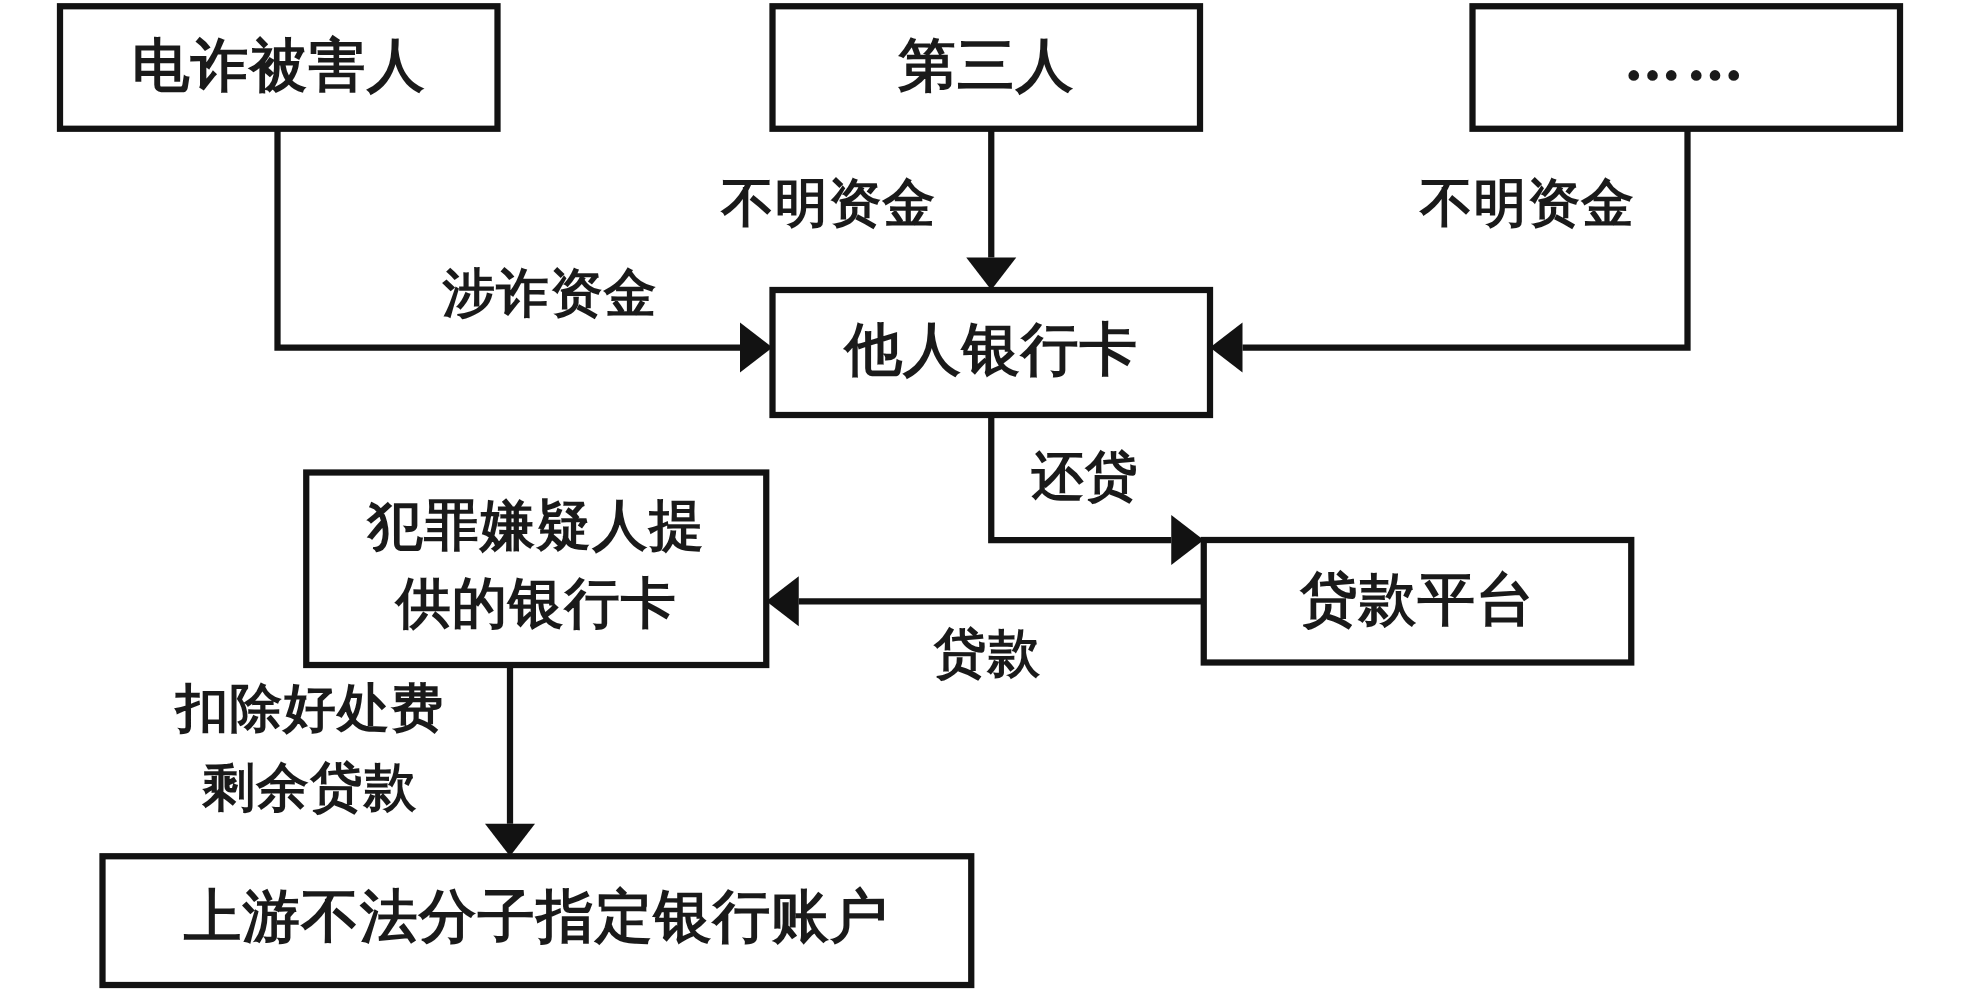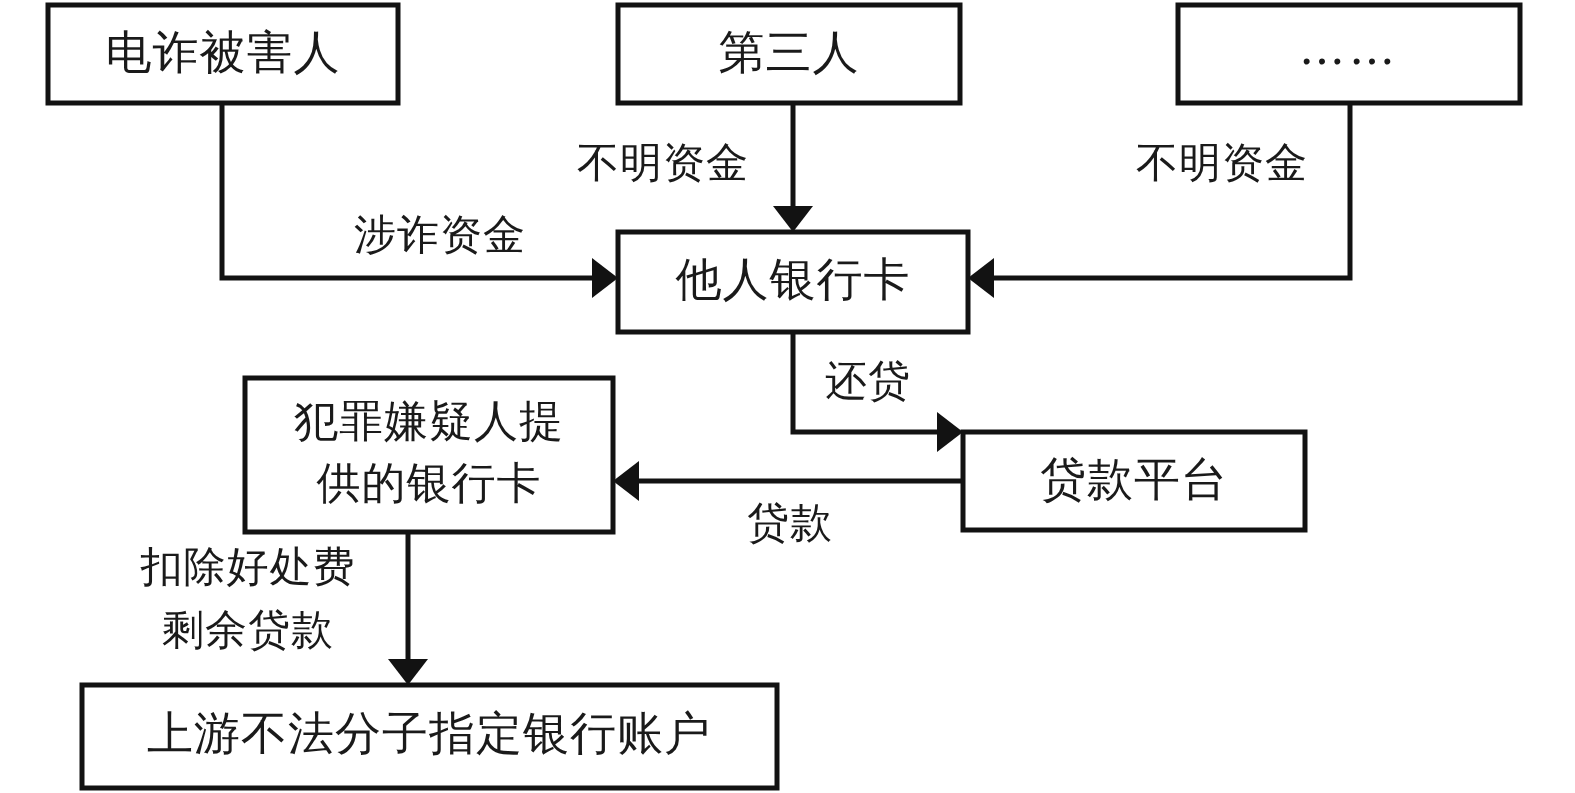--- a/index.html
+++ b/index.html
@@ -12,20 +12,21 @@
     width: 1575px;
     height: 793px;
     font-family: "DejaVu Serif", "Liberation Serif", serif;
     overflow: hidden;
   }
   #diagram-root {
     position: relative;
     width: 1575px;
     height: 793px;
     background: #ffffff;
+    font-weight: bold;
   }
   svg#flow-svg {
     position: absolute;
     top: 0;
     left: 0;
     width: 1575px;
     height: 793px;
     display: block;
   }
   .node-rect {

